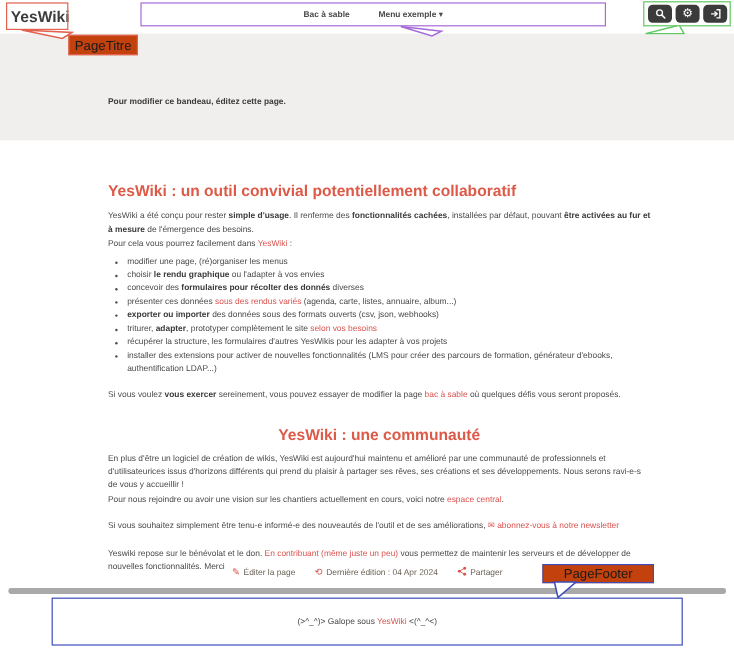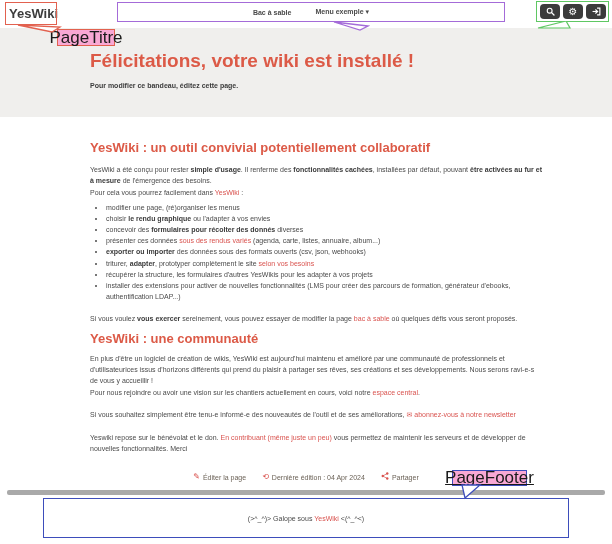--- a/index.html
+++ b/index.html
@@ -15,37 +15,37 @@
   .rect-rapide { left:536px; top:1px; width:73px; height:21px; border:1.5px solid #5fc763; }
   .menu-inner { position:absolute; left:117px; top:2px; width:388px; height:20px; display:flex; align-items:center; justify-content:center; gap:24px; }
   .menu-item { font-size:7px; font-weight:bold; color:#4a4a4a; cursor:pointer; }
   .caret { font-size:7px; color:#4a4a4a; }
   .quick { position:absolute; left:540px; top:4px; display:flex; gap:3px; }
   .qbtn { width:20px; height:15px; background:#3b3b3b; border:none; border-radius:4px; display:flex; align-items:center; justify-content:center; cursor:pointer; color:#fff; padding:0; }
   .uicon { font-family:"DejaVu Sans", sans-serif; }
   .gear-glyph { font-size:10px; line-height:1; color:#fff; }
 
   
-  .callout { position:absolute; background:#f9a8d4; display:flex; align-items:center; justify-content:center; font-size:17px; color:#1a1a1a; z-index:5; }
+  .callout { position:absolute; background:#c2410c; display:flex; align-items:flex-end; justify-content:center; font-size:11px; color:#1a1a1a; z-index:5; }
   .co-titre { left:57px; top:29px; width:58px; height:17px; border:1.5px solid #e2614f; }
   .co-menu { left:358px; top:28px; width:108px; height:16px; border:1.5px solid #a46bd8; }
   .co-rapide { left:487px; top:28px; width:97px; height:17px; border:1.5px solid #5fc763; }
-  .co-footer { left:452px; top:470px; width:75px; height:16px; border:1.5px solid #3d4dbb;text-decoration:underline; }
+  .co-footer { left:452px; top:470px; width:93px; height:16px; border:1.5px solid #3d4dbb; }
   .tail { position:absolute; z-index:6; }
 
   
   .banner { position:absolute; left:0; top:28px; width:612px; height:89px; background:#f0efed; }
   .banner h1 { position:absolute; left:90px; top:22px; font-size:19px; font-weight:bold; color:#dc5a47; }
   .banner .sub { position:absolute; left:90px; top:54px; font-size:7px; font-weight:bold; color:#3b3b3b; }
 
   
   .content { position:absolute; left:90px; top:117px; width:452px; font-size:7px; line-height:11.2px; color:#4a4a4a; }
   .content h2 { font-size:13px; font-weight:bold; color:#dc5a47; line-height:15px; }
-  .h2-1 { margin-top:23px; }
-  .h2-2 { margin-top:6px; }
+  .h2-1 { margin-top:34px; }
+  .h2-2 { margin-top:19px;text-align:center; }
   .p1 { margin-top:9px; }
   .p2 { margin-top:1px; }
   ul.features { margin-top:3px; padding-left:16px; }
   ul.features li { margin:0; }
   .p3 { margin-top:11px; }
   .p4 { margin-top:7px; }
   .p5 { margin-top:1px; }
   .p6 { margin-top:11px; }
   .p7 { margin-top:11px; }
   .b { font-weight:bold; color:#3b3b3b; }
@@ -120,21 +120,20 @@
   </svg>
 
   <div class="callout co-footer">
     <span>PageFooter</span>
   </div>
   <svg class="tail" style="left:458px; top:484px;" width="28" height="16">
     <polygon points="4,1 22,1 7,14" fill="#fff" stroke="#3d4dbb" stroke-width="1.3"></polygon>
   </svg>
 
   <div class="banner">
-    <h1>Félicitations, votre wiki est installé !</h1>
     <div class="sub">Pour modifier ce bandeau, éditez cette page.</div>
   </div>
 
   <div class="content">
     <h2 class="h2-1">YesWiki : un outil convivial potentiellement collaboratif</h2>
     <p class="p1"><span>YesWiki a été conçu pour rester </span><span class="b">simple d'usage</span><span>. Il renferme des </span><span class="b">fonctionnalités cachées</span><span>, installées par défaut, pouvant </span><span class="b">être activées au fur et à mesure</span><span> de l'émergence des besoins.</span></p>
     <p class="p2"><span>Pour cela vous pourrez facilement dans </span><span class="lnk">YesWiki</span><span> :</span></p>
     <ul class="features">
         <li><span>modifier une page, (ré)organiser les menus</span></li>
         <li><span>choisir </span><span class="b">le rendu graphique</span><span> ou l'adapter à vos envies</span></li>

